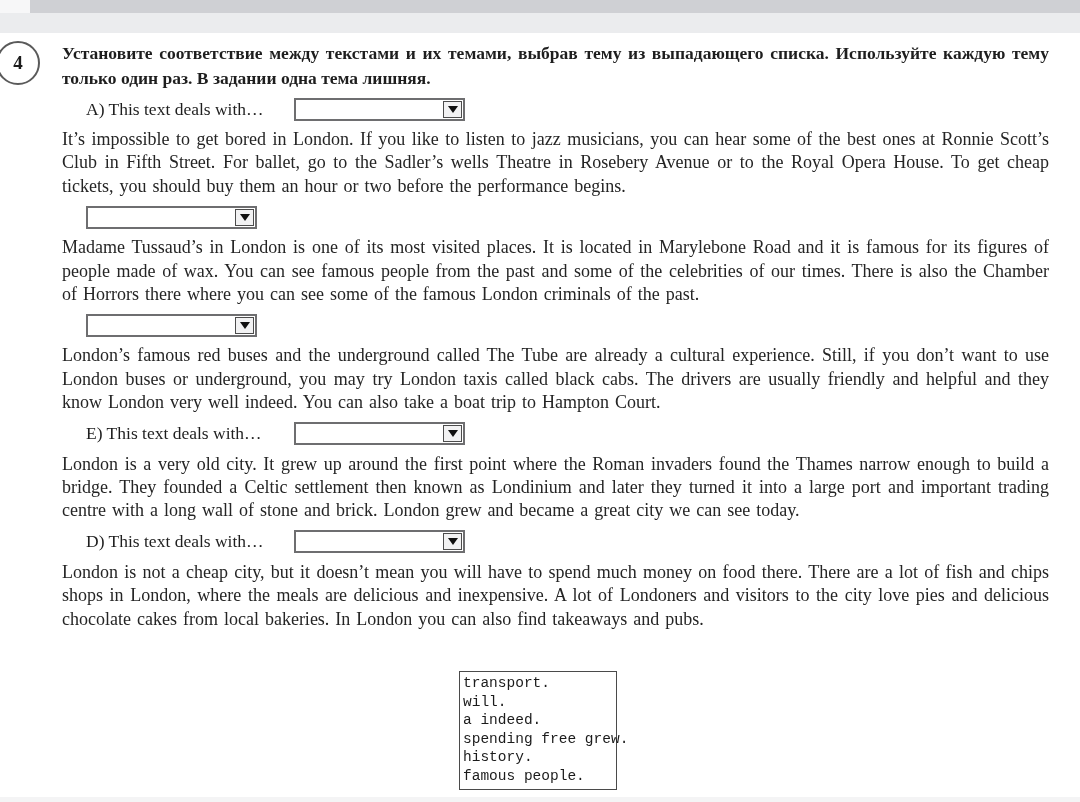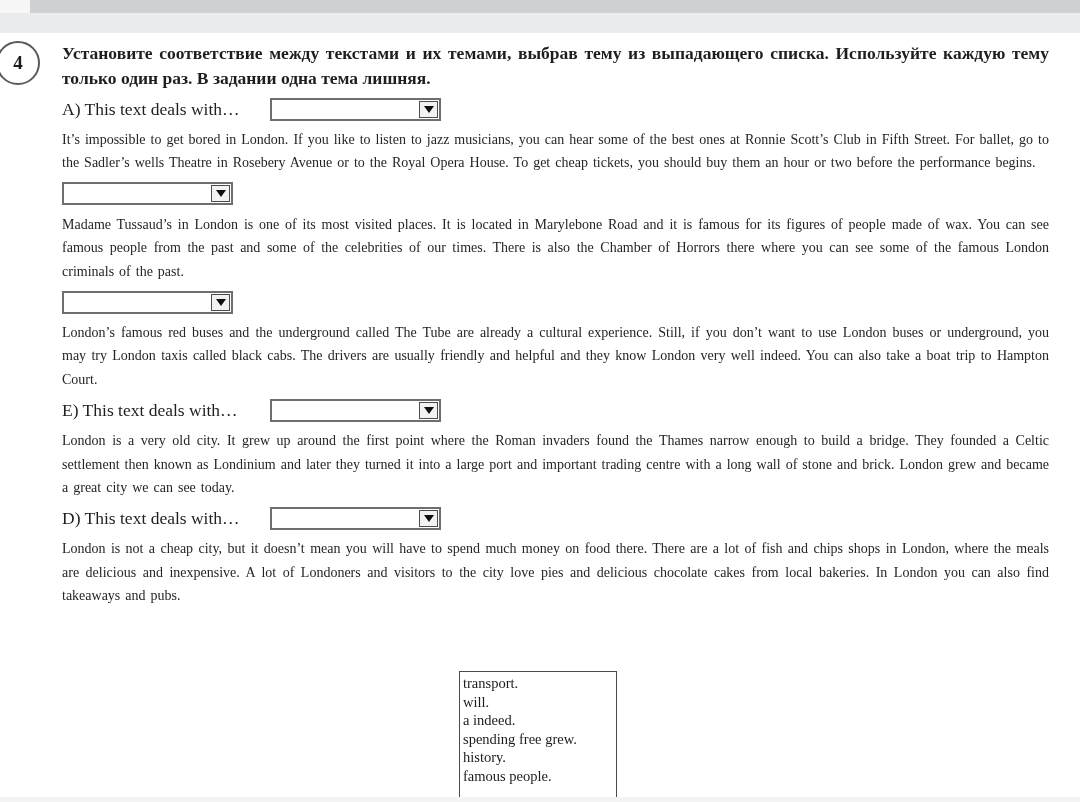--- a/index.html
+++ b/index.html
@@ -46,20 +46,21 @@
     font-size: 17.5px;
     line-height: 24.5px;
     color: #1e1e1e;
     text-align: justify;
   }
   .item { margin-top: 7px; }
   .item-row {
     display: flex; align-items: center;
     height: 24px;
     margin-bottom: 7px;
+    margin-left: 24px;
   }
   .item-label {
     font-size: 17.5px;
     color: #1e1e1e;
     width: 208px;
   }
   .combo {
     position: relative;
     width: 171px; height: 23px;
     border: 2px solid #6e6e70;
@@ -79,36 +80,36 @@
     background: #f2f2f3;
     display: flex; align-items: center; justify-content: center;
   }
   .combo-arrow {
     width: 0; height: 0;
     border-left: 5px solid transparent;
     border-right: 5px solid transparent;
     border-top: 7px solid #101010;
   }
   .item-text {
-    font-size: 14px;
+    font-size: 18px;
     line-height: 23.4px;
     color: #252525;
     text-align: justify;
     word-spacing: 1.5px;
   }
   
   .options-box {
     position: absolute; left: 459px; top: 671px;
     width: 158px;
     border: 1px solid #4a4a4a;
     background: #ffffff;
-    font-family: Liberation Serif, serif;
+    font-family: Liberation Mono, monospace;
     font-size: 14.5px;
     color: #1b1b1b;
-    padding: 2px 0 14px 0;
+    padding: 2px 0 3px 0;
   }
   .option-item {
     padding-left: 3px;
     line-height: 18.6px;
     white-space: nowrap;
     cursor: default;
   }
 </style>
 </head>
 <body>

